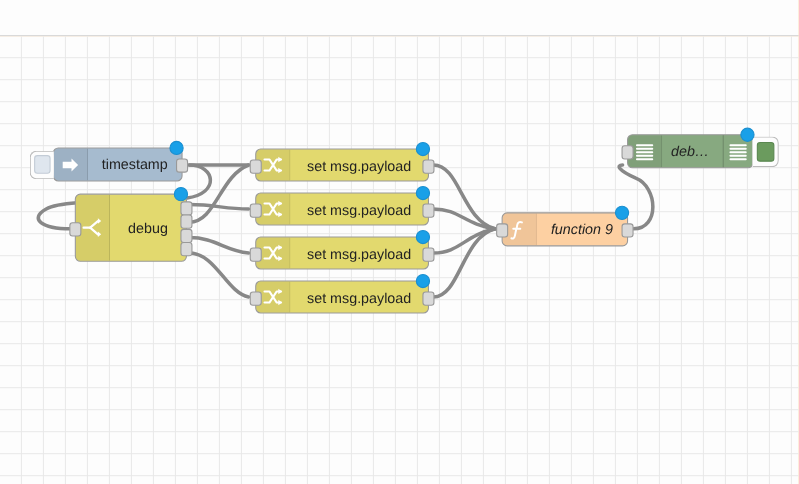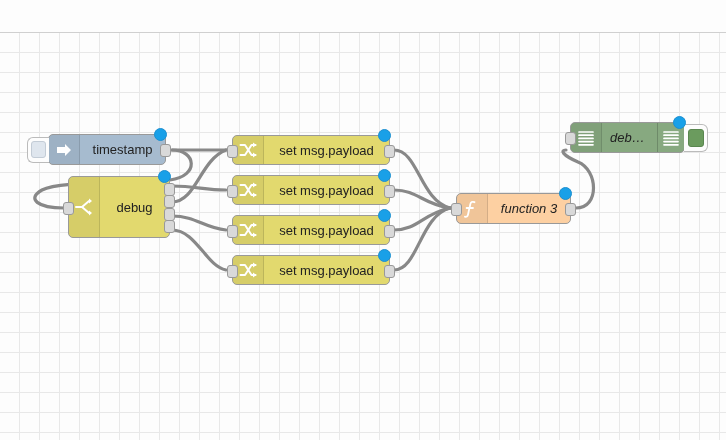--- a/index.html
+++ b/index.html
@@ -234,21 +234,21 @@
         <div class="port in" style="top: 8.5px;"></div>
         <div class="port out" style="top: 8.5px;"></div>
         <div class="status-dot" style="background: rgb(25, 160, 232);"></div>
       </div>
       <div class="node" style="left: 456px; top: 193px; width: 115px; height: 31px; background: rgb(253, 208, 162);">
         <div class="node-icon">
           <svg width="20" height="20" viewBox="0 0 20 20">
             <path d="M12.5 3.2 C10.2 2.2 8.6 3.1 8.2 5.6 L7.6 9 L11 9 M4.6 9 L10.5 9 M7.4 9 L6.1 15.2 C5.6 17.6 4.4 18.3 2.9 17.6" fill="none" stroke="#ffffff" stroke-width="1.8" stroke-linecap="round" stroke-linejoin="round"></path>
           </svg>
         </div>
-        <div class="node-label center italic">function 3</div>
+        <div class="node-label center italic">function 9</div>
         <div class="port in" style="top: 9px;"></div>
         <div class="port out" style="top: 9px;"></div>
         <div class="status-dot" style="background: rgb(25, 160, 232);"></div>
       </div>
       <div class="node" style="left: 570px; top: 122px; width: 115px; height: 31px; background: rgb(135, 169, 128);">
         <div class="node-icon">
           <svg width="20" height="20" viewBox="0 0 20 20">
             <path d="M3 4 L17 4" fill="none" stroke="#ffffff" stroke-width="1.7" stroke-linecap="round" stroke-linejoin="round"></path>
             <path d="M3 7.2 L17 7.2" fill="none" stroke="#ffffff" stroke-width="1.7" stroke-linecap="round" stroke-linejoin="round"></path>
             <path d="M3 10.4 L17 10.4" fill="none" stroke="#ffffff" stroke-width="1.7" stroke-linecap="round" stroke-linejoin="round"></path>

